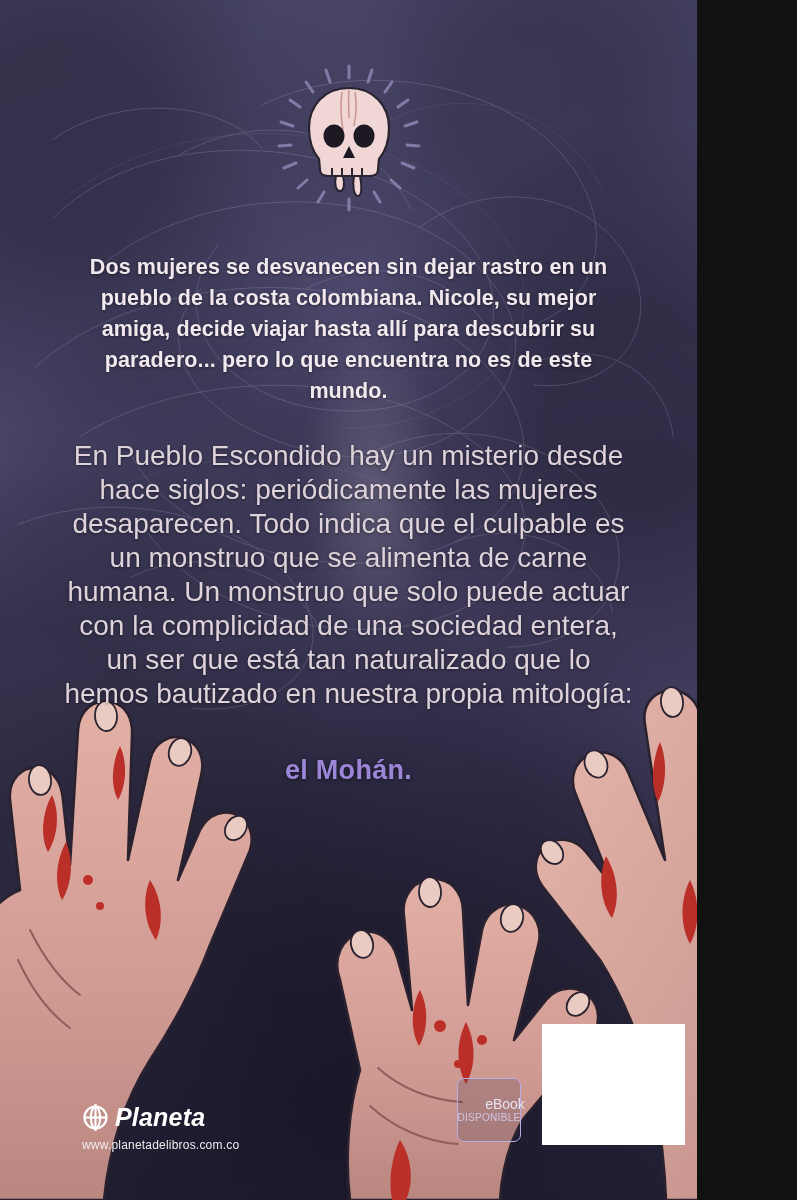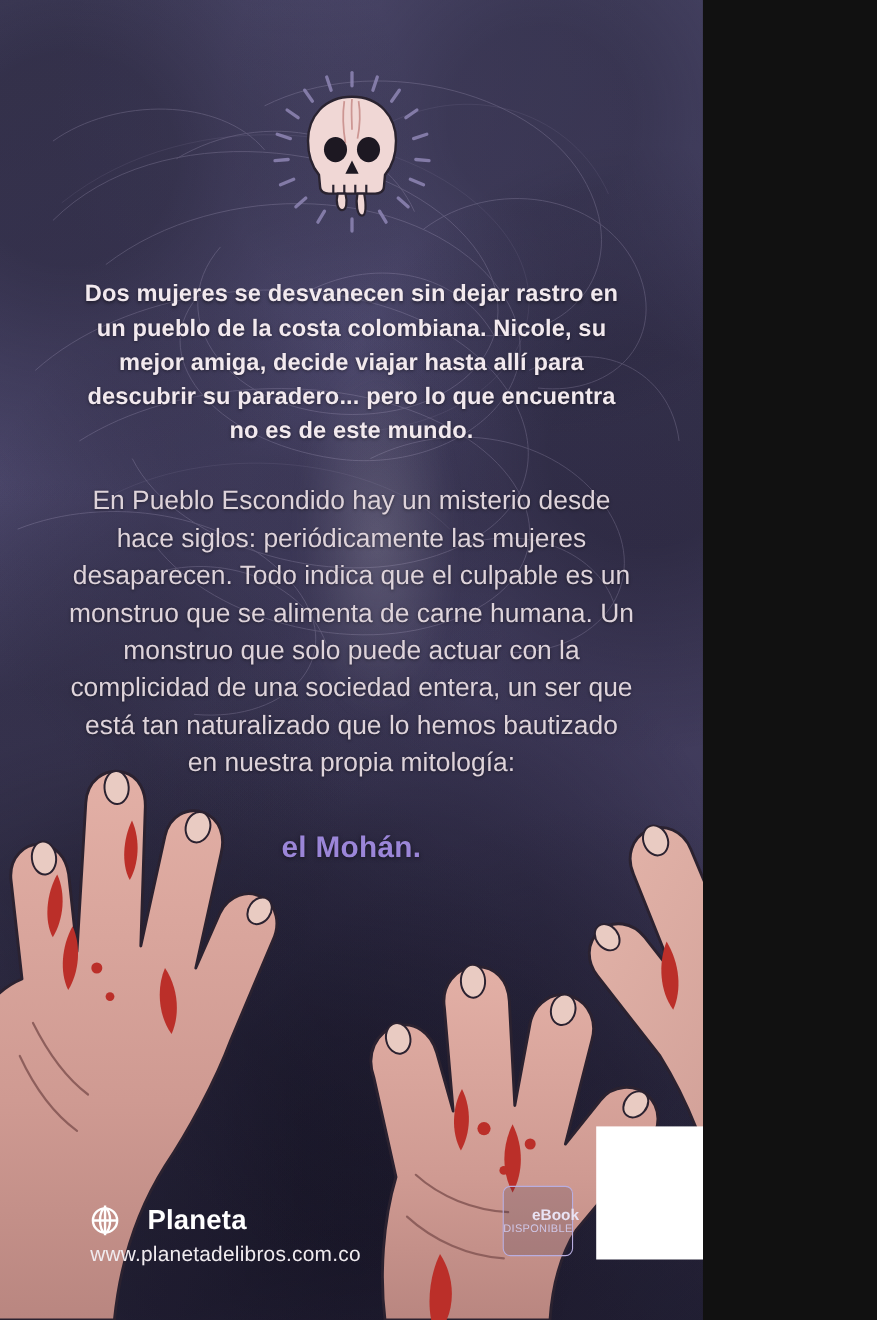--- a/index.html
+++ b/index.html
@@ -5,21 +5,21 @@
   html, body {
     margin: 0;
     padding: 0;
     background: #111;
   }
   body {
     font-family: "Liberation Sans", sans-serif;
   }
   #cover {
     position: relative;
-    width: 639px;
+    width: 697px;
     height: 1200px;
     overflow: hidden;
     background:
       radial-gradient(ellipse 60% 40% at 50% 8%, rgba(90,85,125,0.55), rgba(0,0,0,0) 70%),
       radial-gradient(ellipse 70% 50% at 18% 30%, rgba(70,65,100,0.5), rgba(0,0,0,0) 70%),
       radial-gradient(ellipse 80% 60% at 85% 55%, rgba(58,52,84,0.6), rgba(0,0,0,0) 70%),
       radial-gradient(ellipse 90% 60% at 50% 95%, rgba(30,27,48,0.85), rgba(0,0,0,0) 75%),
       linear-gradient(170deg, #4a4768 0%, #4f4b70 25%, #484465 55%, #3d3a58 78%, #2f2c46 100%);
   }
   
@@ -79,21 +79,21 @@
     font-weight: bold;
     font-size: 21.5px;
     line-height: 31px;
     color: #f2e9ee;
     letter-spacing: 0.1px;
     margin: 0 4px;
     text-shadow: 0 1px 3px rgba(0,0,0,0.45);
   }
   #blurb-body {
     margin-top: 32px;
-    font-size: 24px;
+    font-size: 28px;
     line-height: 34px;
     color: #ded3da;
     text-shadow: 0 1px 3px rgba(0,0,0,0.45);
   }
   #blurb-highlight {
     margin-top: 44px;
     font-weight: bold;
     font-size: 27px;
     color: #9b86d8;
     letter-spacing: 0.3px;
@@ -109,49 +109,50 @@
     left: 82px;
     bottom: 48px;
     display: flex;
     flex-direction: column;
     gap: 6px;
     z-index: 8;
   }
   #publisher-row {
     display: flex;
     align-items: center;
-    gap: 25px;
+    gap: 6px;
+    font-style: italic;
   }
   #publisher-name {
     color: #ffffff;
     font-size: 25px;
     font-weight: bold;
     letter-spacing: 0.2px;
   }
   #publisher-url {
     color: #f0ebef;
-    font-size: 19px;
+    font-size: 12px;
     letter-spacing: 0.2px;
   }
   #ebook-badge {
     position: absolute;
     left: 457px;
     bottom: 58px;
     width: 62px;
     height: 62px;
     border: 1.6px solid #b9aee0;
     border-radius: 7px;
     display: flex;
     flex-direction: column;
     align-items: center;
     justify-content: center;
     z-index: 8;
     background: rgba(40,36,60,0.18);
   }
-  #ebook-badge .l1 { color:#e9e3f4; font-size: 14px; font-weight: 700; line-height: 15px; margin-left: 32px;}
+  #ebook-badge .l1 { color:#e9e3f4; font-size: 14px; font-weight: 400; line-height: 15px; margin-left: 32px;}
   #ebook-badge .l2 { color:#cfc6e6; font-size: 10px; letter-spacing: 0.3px; line-height: 11px;}
   #barcode {
     position: absolute;
     left: 542px;
     top: 1024px;
     width: 143px;
     height: 121px;
     background: #ffffff;
     z-index: 8;
   }

